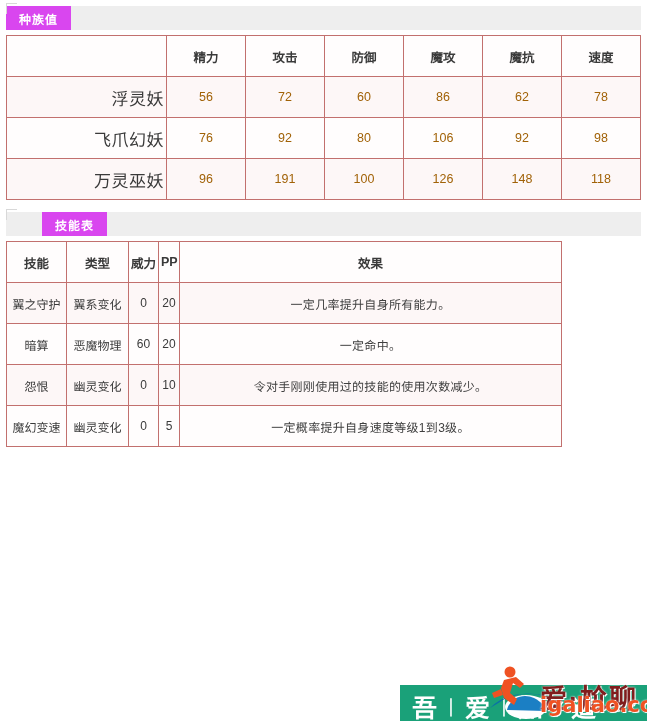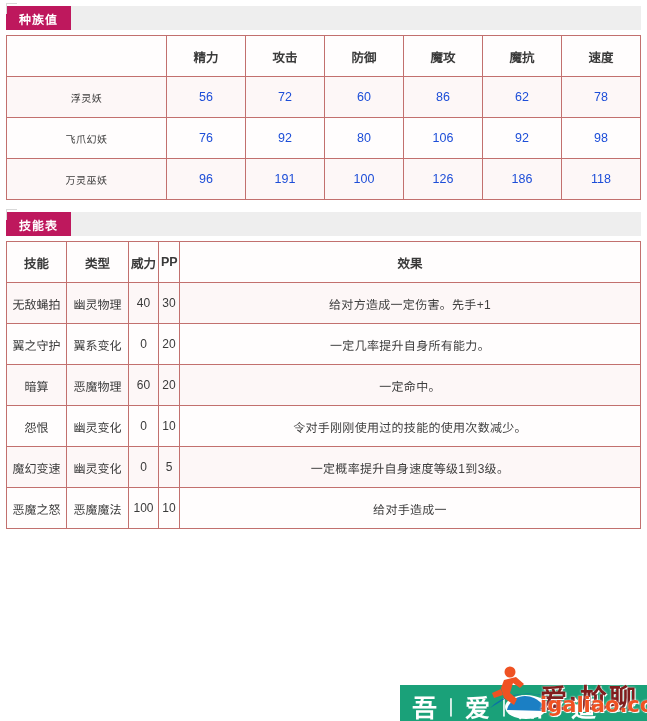--- a/index.html
+++ b/index.html
@@ -26,21 +26,21 @@
   
   .section-header {
     position: relative;
     height: 24px;
     background: #eeeeee;
     margin: 6px 6px 0 6px;
     display: flex;
     align-items: stretch;
   }
   .section-badge {
-    background: #be185d;
+    background: #d946ef;
     color: #ffffff;
     font-size: 12px;
     font-weight: bold;
     letter-spacing: 1px;
     padding: 0 13px;
     display: flex;
     align-items: center;
     justify-content: center;
     min-width: 52px;
     box-sizing: border-box;
@@ -52,21 +52,21 @@
     width: 10px;
     height: 10px;
     border-left: 1px solid #d8d8d8;
     border-top: 1px solid #d8d8d8;
     pointer-events: none;
   }
 
   
   table {
     border-collapse: collapse;
-    width: 635px;
+    width: 556px;
     margin: 5px 6px 0 6px;
     table-layout: fixed;
     background: #ffffff;
   }
   table td, table th {
     border: 1px solid #c2706e;
     text-align: center;
     vertical-align: middle;
     font-weight: normal;
     color: #3a3a3a;
@@ -82,22 +82,22 @@
 
   
   #stats-table { }
   #stats-table th, #stats-table td { height: 41px; }
   #stats-table tr:nth-child(odd)  td,
   #stats-table tr:nth-child(odd)  th { background: #fffdfd; }
   #stats-table tr:nth-child(even) td,
   #stats-table tr:nth-child(even) th { background: #fdf7f7; }
   #stats-table .col-name  { width: 160px; }
   #stats-table .col-stat  { width: 79px; }
-  #stats-table td.name-cell { font-size: 10px; letter-spacing: .5px; }
-  #stats-table td.num-cell  { font-size: 12.5px; color: #1d4ed8; }
+  #stats-table td.name-cell { font-size: 17px; letter-spacing: .5px; text-align: right; }
+  #stats-table td.num-cell  { font-size: 12.5px; color: #a16207; }
 
   
   #skill-table th, #skill-table td { height: 41px; }
   #skill-table tr:nth-child(odd)  td,
   #skill-table tr:nth-child(odd)  th { background: #fffdfd; }
   #skill-table tr:nth-child(even) td,
   #skill-table tr:nth-child(even) th { background: #fdf7f7; }
   #skill-table .col-skill  { width: 60px; }
   #skill-table .col-type   { width: 62px; }
   #skill-table .col-power  { width: 30px; }
@@ -220,27 +220,27 @@
         <td class="num-cell">106</td>
         <td class="num-cell">92</td>
         <td class="num-cell">98</td>
       </tr>
       <tr>
         <td class="name-cell">万灵巫妖</td>
         <td class="num-cell">96</td>
         <td class="num-cell">191</td>
         <td class="num-cell">100</td>
         <td class="num-cell">126</td>
-        <td class="num-cell">186</td>
+        <td class="num-cell">148</td>
         <td class="num-cell">118</td>
       </tr>
     </tbody>
   </table>
 
-  <div class="section-header" style="margin-top:12px;">
+  <div class="section-header" style="margin-top:12px;padding-left:36px;">
     <span class="section-badge-corner"></span>
     <span class="section-badge">技能表</span>
   </div>
 
   <table id="skill-table">
     <colgroup>
       <col class="col-skill">
         <col class="col-type">
         <col class="col-power">
       <col class="col-pp">
@@ -249,27 +249,20 @@
     <tbody>
       <tr>
         <th>技能</th>
         <th>类型</th>
         <th>威力</th>
         <th>PP</th>
         <th>效果</th>
       </tr>
 
       <tr>
-        <td class="skill-cell">无敌蝇拍</td>
-        <td class="type-cell">幽灵物理</td>
-        <td class="power-cell">40</td>
-        <td class="pp-cell">30</td>
-        <td class="effect-cell">给对方造成一定伤害。先手+1</td>
-      </tr>
-      <tr>
         <td class="skill-cell">翼之守护</td>
         <td class="type-cell">翼系变化</td>
         <td class="power-cell">0</td>
         <td class="pp-cell">20</td>
         <td class="effect-cell">一定几率提升自身所有能力。</td>
       </tr>
       <tr>
         <td class="skill-cell">暗算</td>
         <td class="type-cell">恶魔物理</td>
         <td class="power-cell">60</td>
@@ -282,27 +275,20 @@
         <td class="power-cell">0</td>
         <td class="pp-cell">10</td>
         <td class="effect-cell">令对手刚刚使用过的技能的使用次数减少。</td>
       </tr>
       <tr>
         <td class="skill-cell">魔幻变速</td>
         <td class="type-cell">幽灵变化</td>
         <td class="power-cell">0</td>
         <td class="pp-cell">5</td>
         <td class="effect-cell">一定概率提升自身速度等级1到3级。</td>
-      </tr>
-      <tr>
-        <td class="skill-cell">恶魔之怒</td>
-        <td class="type-cell">恶魔魔法</td>
-        <td class="power-cell">100</td>
-        <td class="pp-cell">10</td>
-        <td class="effect-cell">给对手造成一</td>
       </tr>
     </tbody>
   </table>
 
   <div class="watermark" id="wm-green">
     <span>吾</span>
     <span class="sep">丨</span>
     <span>爱</span>
     <span class="sep">丨</span>
     <span>知</span>

